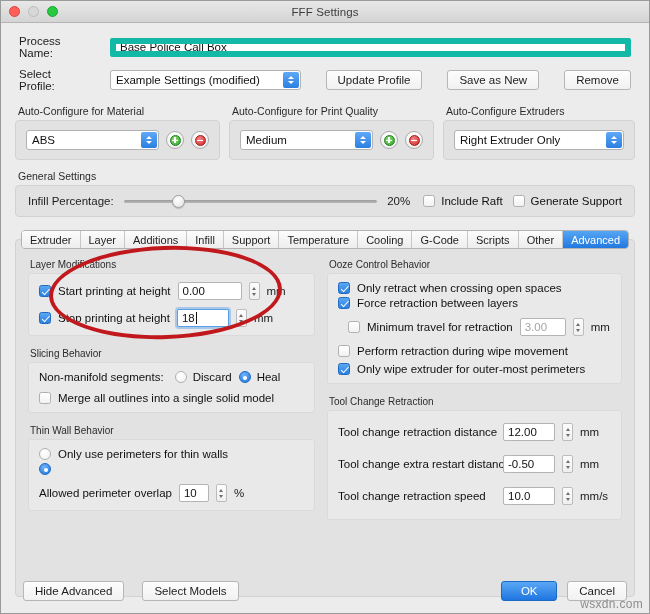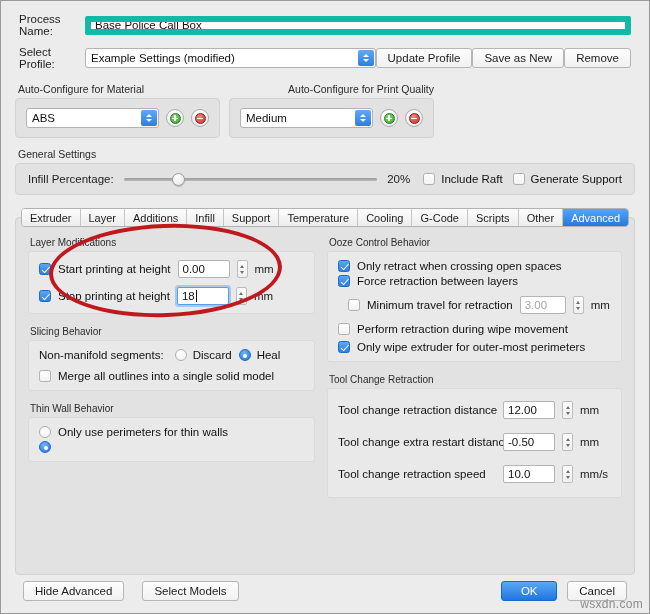--- a/index.html
+++ b/index.html
@@ -62,21 +62,21 @@
     flex: 1;
     position: relative;
     padding: 0;
   }
 
   
   .form-row {
     display: flex;
     align-items: center;
     padding: 0 18px;
-    gap: 0;
+    gap: 25px;
   }
   #row-process { margin-top: 12px; }
   #row-profile { margin-top: 9px; }
   .form-label {
     width: 66px;
     text-align: left;
     font-size: 11.5px;
     color: #222;
     flex: 0 0 auto;
   }
@@ -167,21 +167,21 @@
   .group-body {
     background: #e2e2e2;
     border: 1px solid #d2d2d2;
     border-radius: 4px;
     padding: 9px 10px;
     display: flex;
     align-items: center;
     gap: 7px;
   }
   .ac-material { flex: 0 0 205px; }
-  .ac-quality  { flex: 0 0 205px; text-align: right; }
+  .ac-quality  { flex: 0 0 205px; }
   .ac-extruder { flex: 1; }
   .ac-material .popup, .ac-quality .popup { flex: 1; }
   .ac-extruder .popup { flex: 1; }
 
   .round-btn {
     width: 18px; height: 18px;
     border-radius: 50%;
     display: inline-flex;
     align-items: center; justify-content: center;
     border: 1px solid #aaa;
@@ -444,20 +444,28 @@
     font-size: 12px;
     color: #8d8d8d;
     letter-spacing: .3px;
   }
 </style>
 </head>
 <body>
 
 <div class="window">
 
+  <div class="titlebar">
+    <div class="traffic">
+      <span class="light red"></span>
+      <span class="light yellow"></span>
+      <span class="light green"></span>
+    </div>
+    <div class="title-text">FFF Settings</div>
+  </div>
 
   <div class="content">
 
     <div class="form-row" id="row-process">
       <span class="form-label">Process Name:</span>
       <input class="text-input" type="text" value="Base Police Call Box" style="">
     </div>
 
     <div class="form-row" id="row-profile">
       <span class="form-label">Select Profile:</span>
@@ -506,20 +514,32 @@
           </div>
           <span class="round-btn plus">
               <span class="glyph"></span>
             </span>
           <span class="round-btn minus">
               <span class="glyph"></span>
             </span>
         </div>
       </div>
 
+      <div class="groupbox ac-extruder">
+        <div class="group-title">Auto-Configure Extruders</div>
+        <div class="group-body">
+          <div class="popup">
+            <span>Right Extruder Only</span>
+            <span class="arrows">
+                <i class="up"></i>
+                <i class="down"></i>
+              </span>
+          </div>
+        </div>
+      </div>
     </div>
 
     <div class="general-wrap">
       <div class="group-title">General Settings</div>
       <div class="general-body">
         <span class="slider-label">Infill Percentage:</span>
         <div class="slider">
           <div class="track"></div>
           <div class="knob"></div>
         </div>
@@ -556,21 +576,21 @@
       <div class="annot"></div>
 
       <div class="col col-left">
 
         <div class="groupbox">
           <div class="sub-title">Layer Modifications</div>
           <div class="sub-body">
             <div class="field-row">
               <span class="chk on"></span>
               <span class="cblabel">Start printing at height</span>
-              <span class="numbox" style="width:52px">
+              <span class="numbox" style="width:64px">
                 <span>0.00</span>
               </span>
               <span class="stepper">
                   <i class="up"></i>
                   <i class="down"></i>
                 </span>
               <span class="unit">mm</span>
             </div>
             <div class="field-row">
               <span class="chk on"></span>
@@ -612,20 +632,31 @@
         <div class="groupbox">
           <div class="sub-title">Thin Wall Behavior</div>
           <div class="sub-body">
             <div class="field-row">
               <span class="rad"></span>
               <span class="cblabel">Only use perimeters for thin walls</span>
             </div>
             <div class="field-row" style="margin-top:3px">
               <span class="rad on"></span>
             </div>
+            <div class="field-row">
+              <span class="cblabel">Allowed perimeter overlap</span>
+              <span class="numbox" style="width:30px">
+                <span>10</span>
+              </span>
+              <span class="stepper">
+                  <i class="up"></i>
+                  <i class="down"></i>
+                </span>
+              <span class="unit">%</span>
+            </div>
           </div>
         </div>
 
       </div>
 
       <div class="col col-right">
 
         <div class="groupbox">
           <div class="sub-title">Ooze Control Behavior</div>
           <div class="sub-body">

